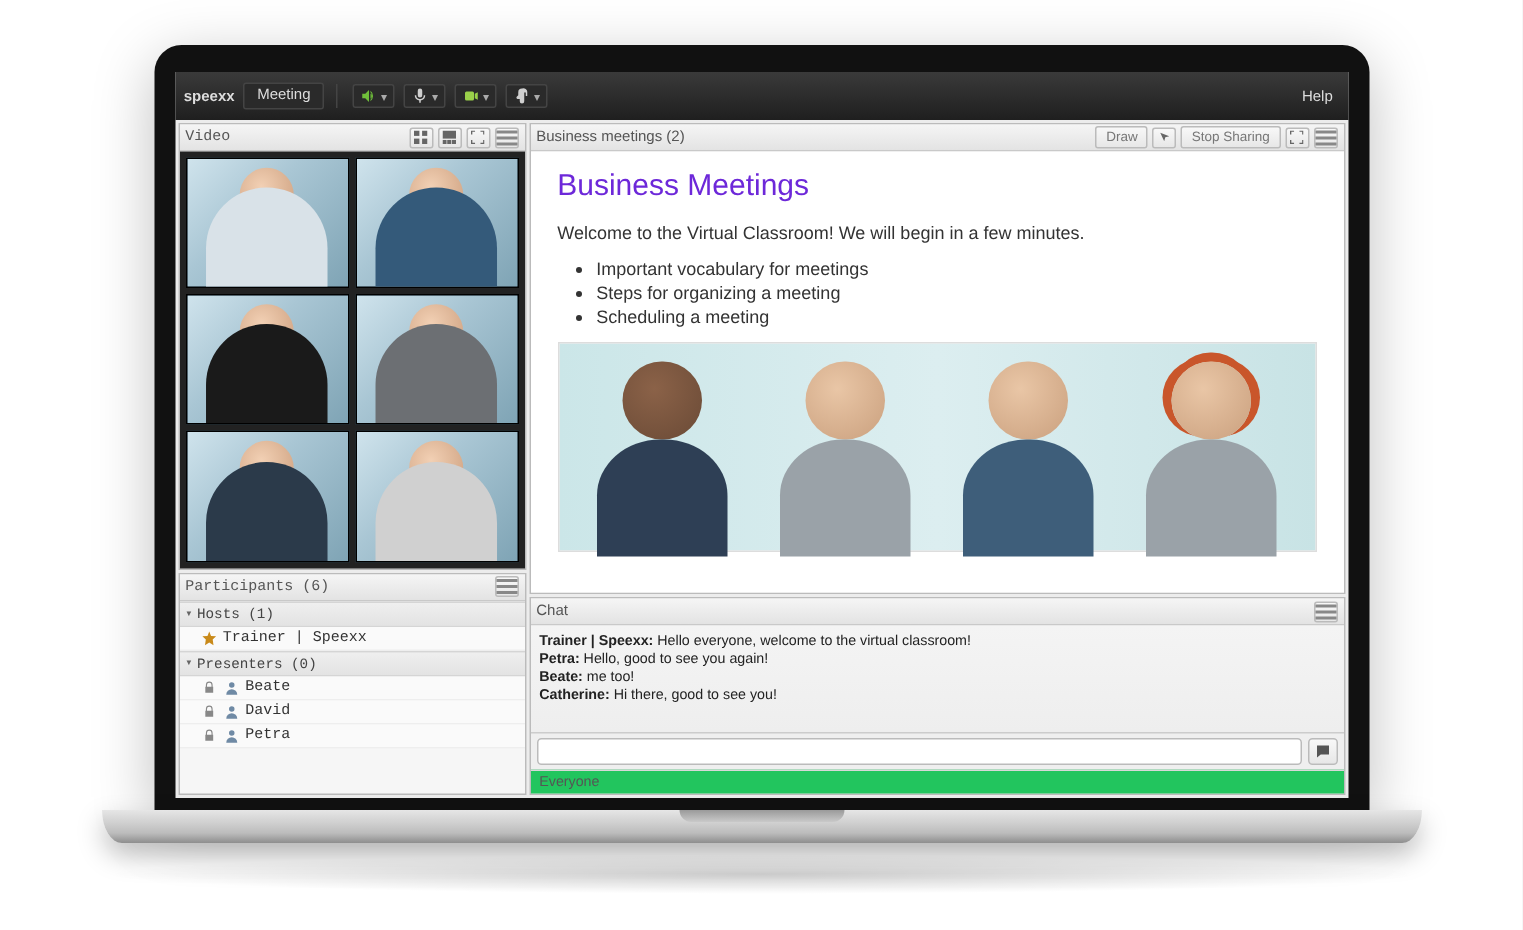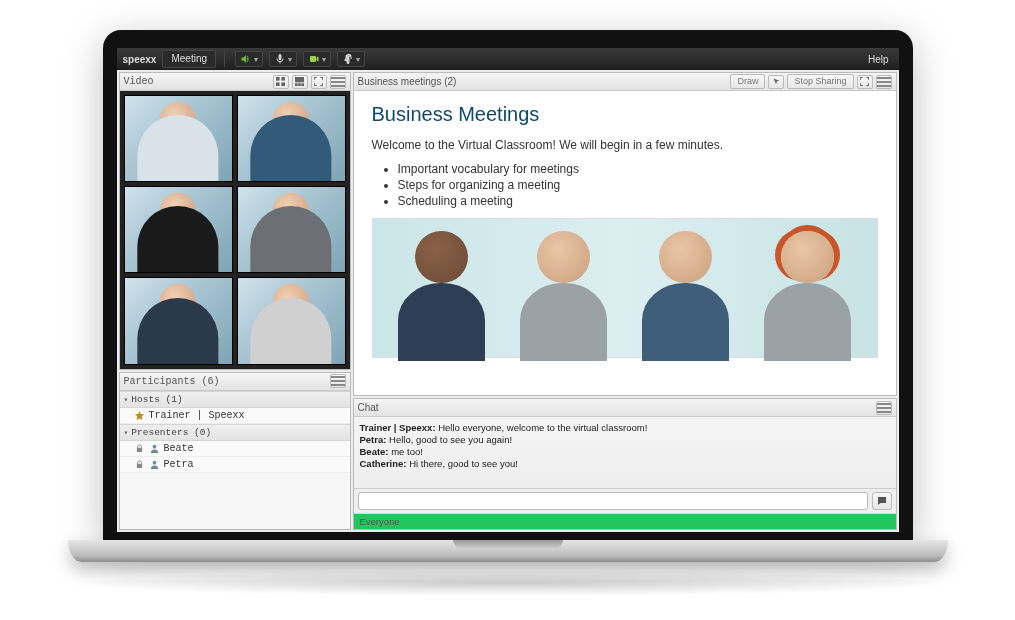--- a/index.html
+++ b/index.html
@@ -52,21 +52,21 @@
     background:linear-gradient(#9a9a9a,#c9c9c9);
     border-radius:0 0 8px 8px;
   }
   .shadow{
     width:880px;height:26px;margin:8px auto 0;
     background:radial-gradient(ellipse at center, rgba(0,0,0,.18), rgba(0,0,0,0) 70%);
   }
 
   
   .topbar{
-    height:22px;
+    height:32px;
     background:linear-gradient(#3a3a3a,#1f1f1f);
     display:flex;align-items:center;
     padding:0 6px;color:#ddd;font-size:10px;
     gap:6px;
   }
   .brand{font-weight:bold;}
   .menu-btn{background:#2a2a2a;border:1px solid #444;border-radius:2px;padding:1px 8px;line-height:14px;}
   .tb-icon{display:flex;align-items:center;gap:2px;background:#2a2a2a;border:1px solid #444;border-radius:2px;padding:1px 4px;}
   .tb-icon svg{width:12px;height:12px;}
   .caret{font-size:8px;color:#aaa;}
@@ -145,21 +145,21 @@
   .pico{width:11px;height:11px;display:inline-flex;align-items:center;justify-content:center;}
   .pico.star svg{fill:#c98a1a;}
   .pico.user svg{fill:#6f8aa5;}
   .lockico svg{fill:#888;width:9px;height:9px;}
 
   
   .content{flex:1;min-height:0;}
   .doc{
     flex:1;background:#fff;overflow:auto;padding:12px 18px;color:#333;
   }
-  .doc h1{font-size:20px;font-weight:400;color:#0c4a6e;margin-bottom:12px;}
+  .doc h1{font-size:20px;font-weight:400;color:#6d28d9;margin-bottom:12px;}
   .doc p{font-size:12px;margin-bottom:10px;}
   .doc ul{font-size:12px;padding-left:26px;margin-bottom:10px;}
   .doc li{margin:2px 0;}
   .doc-img{
     height:140px;margin-top:4px;border:1px solid #ddd;
     background:linear-gradient(90deg,#cbe6e8 0%, #dceef0 50%, #c8e3e5 100%);
     display:flex;align-items:flex-end;justify-content:space-around;
     padding:0 8px;
   }
   .person{width:18%;height:94%;position:relative;}
@@ -356,20 +356,34 @@
                     <svg viewBox="0 0 24 24">
                       <path d="M6 10V7a6 6 0 1 1 12 0v3h1v11H5V10h1zm2 0h8V7a4 4 0 1 0-8 0v3z"></path>
                     </svg>
                   </span>
                 <span class="pico user">
                     <svg viewBox="0 0 24 24" width="11" height="11">
                       <circle cx="12" cy="8" r="4"></circle>
                       <path d="M4 22a8 8 0 0 1 16 0z"></path>
                     </svg>
                   </span>
+                <span>David</span>
+              </div>
+              <div class="prow">
+                <span class="pico lockico">
+                    <svg viewBox="0 0 24 24">
+                      <path d="M6 10V7a6 6 0 1 1 12 0v3h1v11H5V10h1zm2 0h8V7a4 4 0 1 0-8 0v3z"></path>
+                    </svg>
+                  </span>
+                <span class="pico user">
+                    <svg viewBox="0 0 24 24" width="11" height="11">
+                      <circle cx="12" cy="8" r="4"></circle>
+                      <path d="M4 22a8 8 0 0 1 16 0z"></path>
+                    </svg>
+                  </span>
                 <span>Petra</span>
               </div>
             </div>
           </div>
         </div>
 
         <div class="col-right">
 
           <div class="panel content">
             <div class="panel-hdr">

